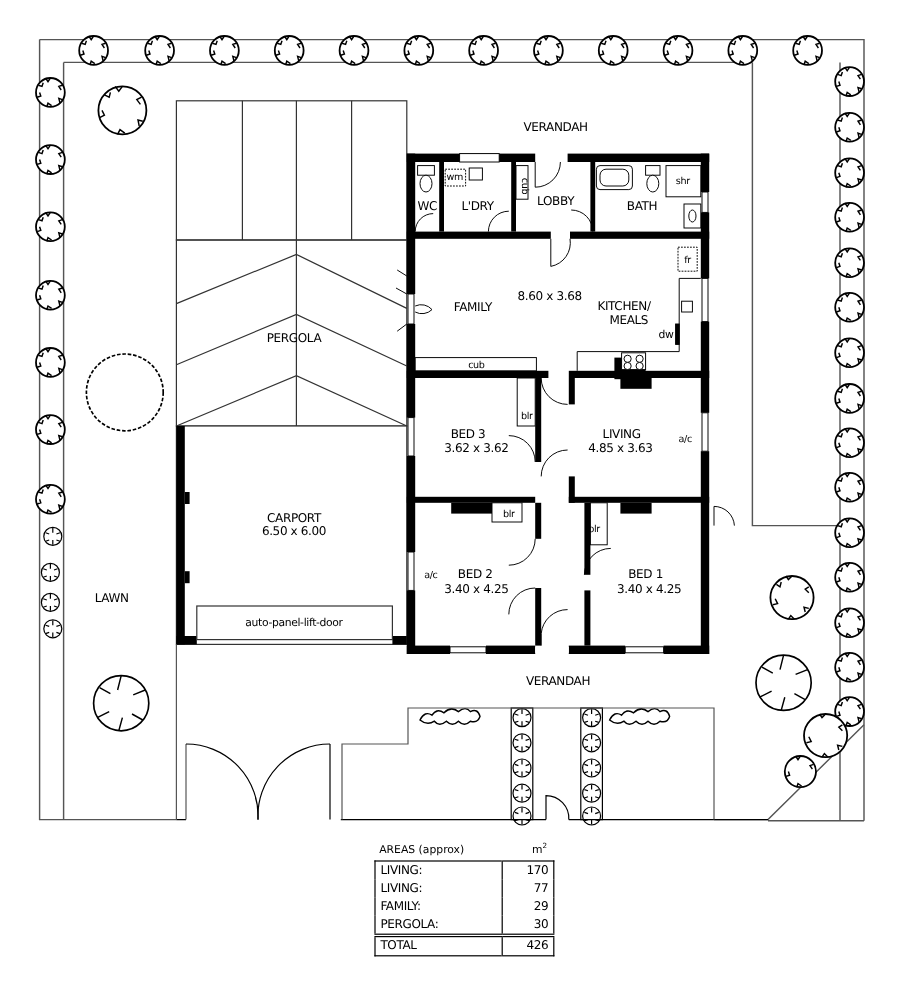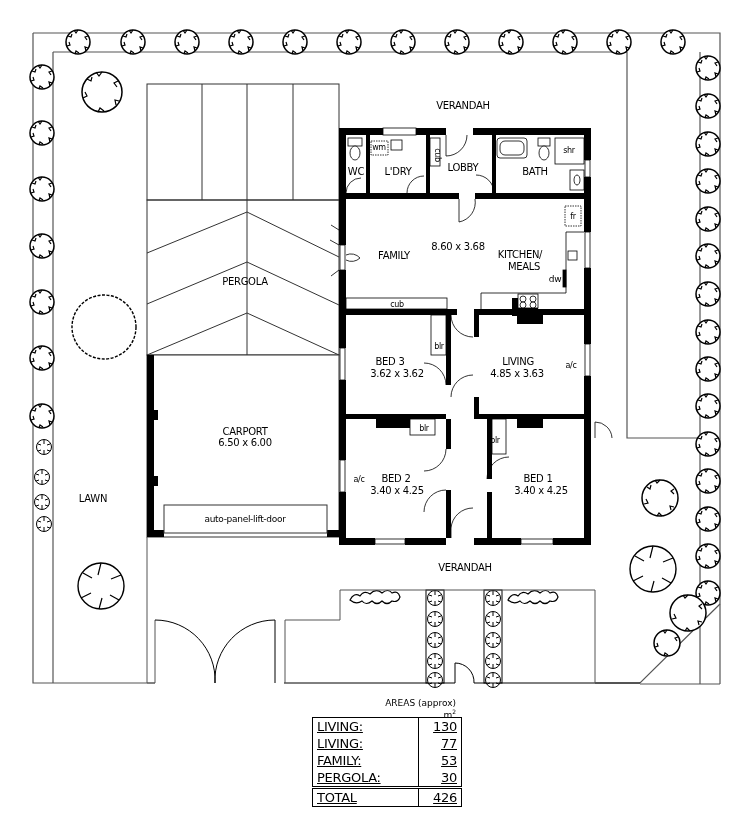--- a/index.html
+++ b/index.html
@@ -2,24 +2,24 @@
 <html><head>
 <meta charset="utf-8">
 <style>
   html, body { margin:0; padding:0; background:#ffffff; }
   body { width:750px; height:833px; position:relative; overflow:hidden; font-family:"DejaVu Sans", sans-serif; }
   #plan { position:absolute; left:0; top:0; }
   .lbl { font-family:"DejaVu Sans", sans-serif; font-size:10px; fill:#000; text-anchor:middle; letter-spacing:-0.3px; }
   .lbl-s { font-size:9px; }
   .lbl-xs { font-size:8px; }
   #areas-table { position:absolute; left:312px; top:698px; width:150px; font-family:"DejaVu Sans", sans-serif; color:#000; }
-  #areas-table .hdr { display:flex; justify-content:space-between; font-size:9px; height:16px; align-items:flex-end; padding:0 6px 0 4px;flex-direction:column; }
+  #areas-table .hdr { display:flex; justify-content:space-between; font-size:9px; height:16px; align-items:flex-end; padding:0 6px 0 4px; }
   #areas-table .hdr sup { font-size:6px; }
   #areas-table table { width:100%; border-collapse:collapse; border:1.5px solid #000; margin-top:3px; }
-  #areas-table td { font-size:13px; padding:1px 4px; height:13px; letter-spacing:-0.3px;text-decoration:underline; }
+  #areas-table td { font-size:10px; padding:1px 4px; height:13px; letter-spacing:-0.3px; }
   #areas-table td.val { text-align:right; border-left:1.5px solid #000; width:34px; }
   #areas-table tr.total td { border-top:3px double #000; }
 </style>
 </head>
 <body>
 
 <svg id="plan" width="750" height="833" viewBox="0 0 750 833" xmlns="http://www.w3.org/2000/svg">
   <defs>
     <g id="tree-s">
       <circle r="12" fill="#fff" stroke="#000" stroke-width="1.5"></circle>
@@ -325,29 +325,29 @@
 
 <div id="areas-table">
   <div class="hdr">
     <span>AREAS (approx)</span>
     <span><span>m</span><sup>2</sup></span>
   </div>
   <table>
     <tbody>
         <tr>
           <td>LIVING:</td>
-          <td class="val">130</td>
+          <td class="val">170</td>
         </tr>
     <tr>
           <td>LIVING:</td>
           <td class="val">77</td>
         </tr>
     <tr>
           <td>FAMILY:</td>
-          <td class="val">53</td>
+          <td class="val">29</td>
         </tr>
     <tr>
           <td>PERGOLA:</td>
           <td class="val">30</td>
         </tr>
     <tr class="total">
           <td>TOTAL</td>
           <td class="val">426</td>
         </tr>
   </tbody>

